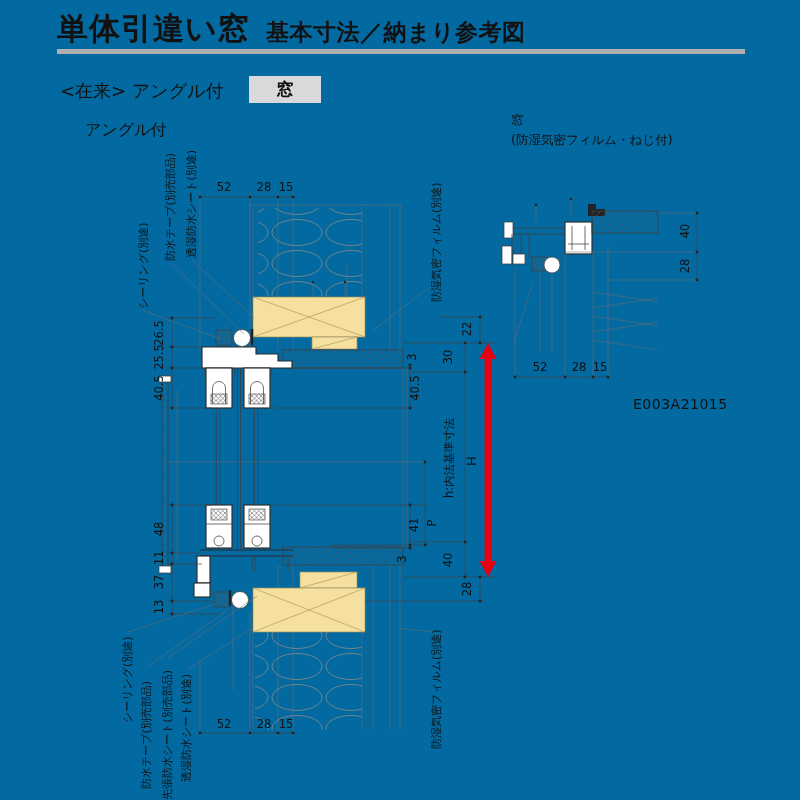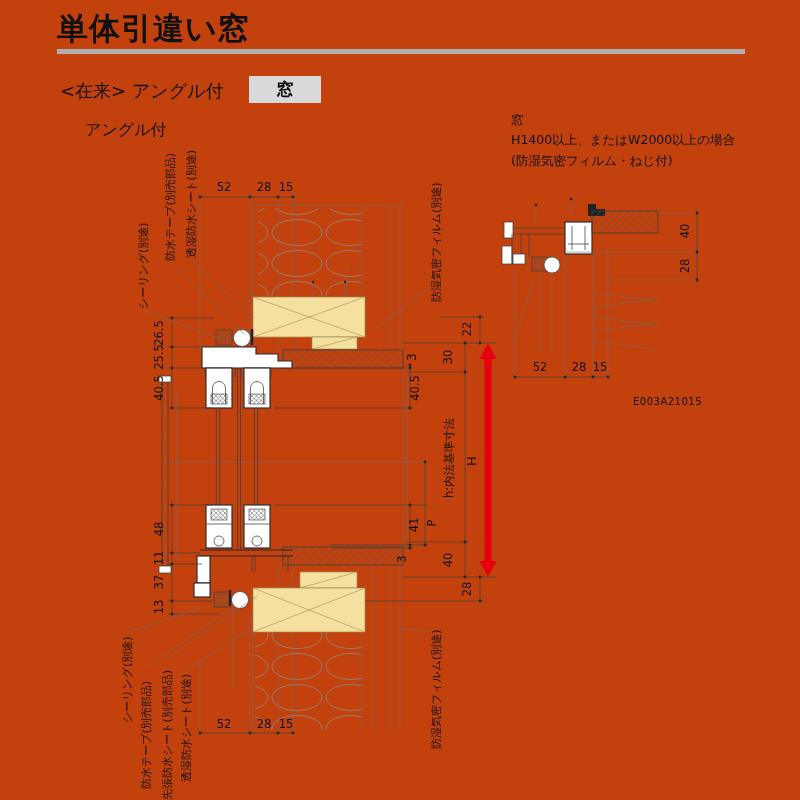--- a/index.html
+++ b/index.html
@@ -1,30 +1,30 @@
 <!DOCTYPE html>
 <html style="--accent-red: #e60012; --wood-tan: #f6e0a0; --rule-gray: #b0b0b0; --badge-gray: #d9d9d9; --line-color: #3f3f3f;"><head>
 <meta charset="utf-8">
 <style>
   :root{
     --accent-red:#e60012; --wood-tan:#f6e0a0; --rule-gray:#b0b0b0;
     --badge-gray:#d9d9d9; --line-color:#3f3f3f;
   }
   html,body{margin:0;padding:0;background:#fff;}
-  .page{position:relative;width:800px;height:800px;background:#c2410c;overflow:hidden;
+  .page{position:relative;width:800px;height:800px;background:#0369a1;overflow:hidden;
         font-family:"DejaVu Sans",sans-serif;color:#111;}
   .title-main{position:absolute;left:57px;top:8px;font-size:31px;font-weight:800;letter-spacing:1px;}
   .title-sub{position:absolute;left:266px;top:17px;font-size:23px;font-weight:800;letter-spacing:.5px;}
   .rule{position:absolute;left:57px;top:49px;width:688px;height:5px;background:var(--rule-gray,#b0b0b0);}
   .subheader{position:absolute;left:60px;top:79px;font-size:18px;}
   .badge{position:absolute;left:249px;top:76px;width:72px;height:27px;background:var(--badge-gray,#d9d9d9);
          text-align:center;line-height:27px;font-size:17px;font-weight:600;}
   .section-label{position:absolute;left:85px;top:120px;font-size:16px;}
   .note{position:absolute;left:511px;top:110px;font-size:12.5px;line-height:1.62;}
-  .code{position:absolute;left:633px;top:396px;font-size:10px;letter-spacing:.5px;}
+  .code{position:absolute;left:633px;top:396px;font-size:14px;letter-spacing:.5px;}
   svg.drawing{position:absolute;left:0;top:0;}
   .ln{stroke:var(--line-color,#3f3f3f);stroke-width:.75;fill:none;}
   .lnthin{stroke:#6e6e6e;stroke-width:.55;fill:none;}
   .lnthick{stroke:#2b2b2b;stroke-width:1.15;fill:none;}
   .wfill{fill:#fff;}
   .tan{fill:var(--wood-tan,#f6e0a0);stroke:#9a8c5a;stroke-width:.7;}
   .tandiag{stroke:#b09a58;stroke-width:.7;fill:none;}
   .board{fill:url(#hatch);stroke:#3f3f3f;stroke-width:.8;}
   .seal{fill:url(#xhatch);stroke:#3f3f3f;stroke-width:.7;}
   .xblk{fill:url(#xhatch);stroke:#3f3f3f;stroke-width:.6;}
@@ -34,28 +34,28 @@
   .mat{font-family:"DejaVu Sans",sans-serif;font-size:11px;fill:#111;}
   .hbig{font-family:"DejaVu Sans",sans-serif;font-size:13px;fill:#111;}
   .red{fill:var(--accent-red,#e60012);stroke:none;}
 </style>
 </head>
 <body>
 
 <div class="page">
 
   <div class="title-main">単体引違い窓</div>
+  <div class="title-sub">基本寸法／納まり参考図</div>
   <div class="rule"></div>
   <div class="subheader">&lt;在来&gt; アングル付</div>
   <div class="badge">窓</div>
   <div class="section-label">アングル付</div>
 
   <div class="note">
     <div>窓</div>
-    <div>H1400以上、またはW2000以上の場合</div>
     <div>(防湿気密フィルム・ねじ付)</div>
   </div>
 
   <div class="code">E003A21015</div>
 
   <svg class="drawing" width="800" height="800" viewBox="0 0 800 800">
     <defs>
       <pattern id="hatch" patternUnits="userSpaceOnUse" width="7" height="7">
         <path d="M0,7 L7,0" stroke="#555" stroke-width="0.7"></path>
       </pattern>

